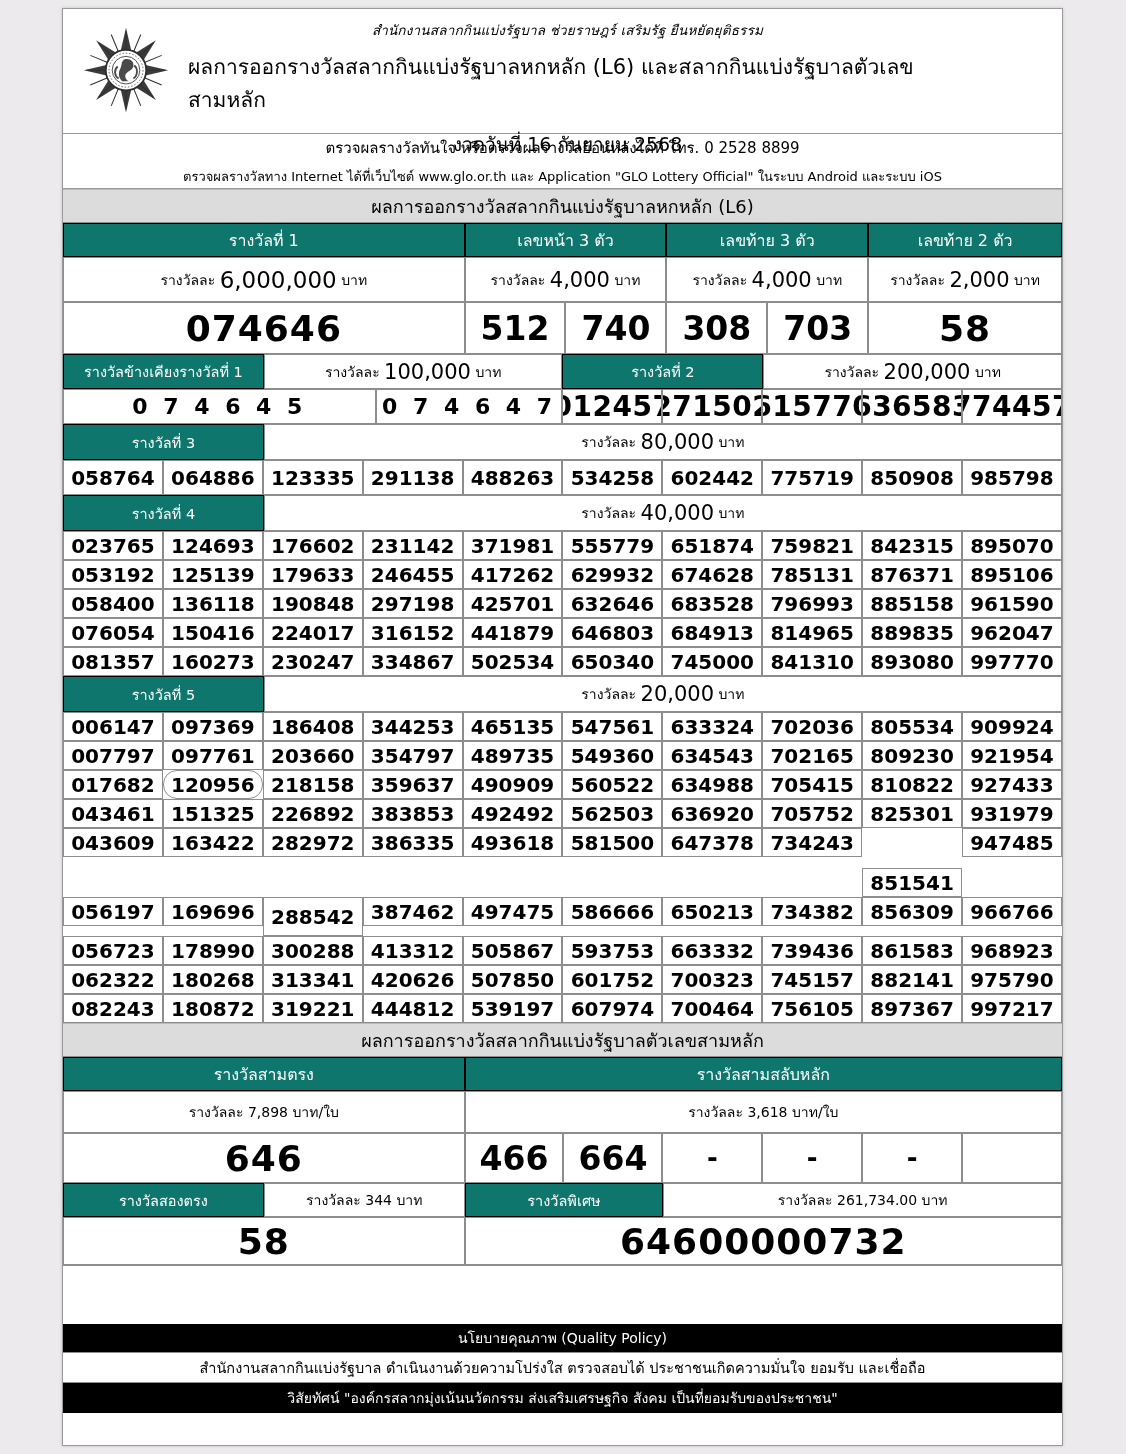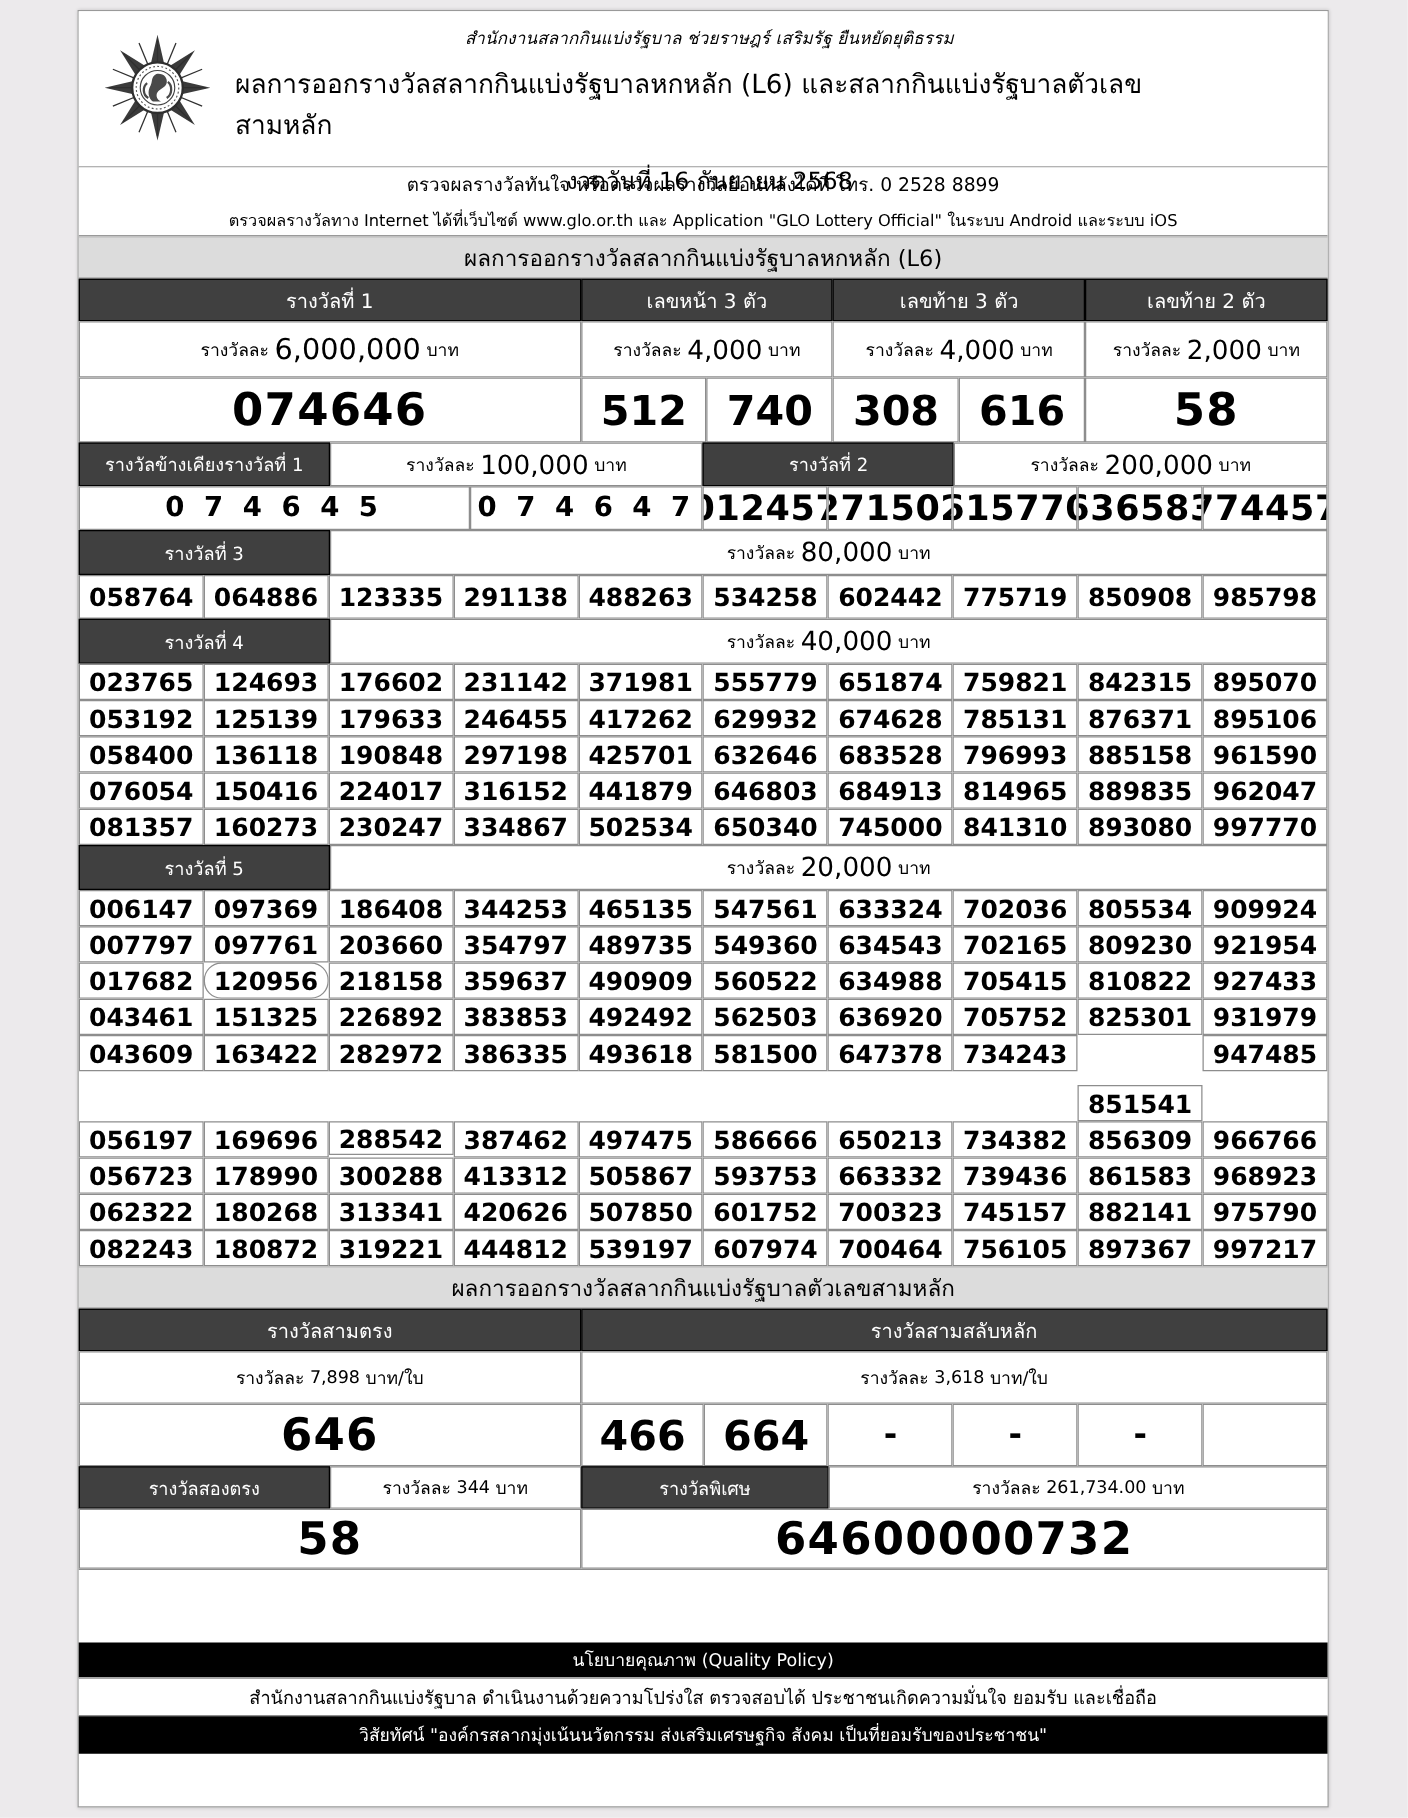--- a/index.html
+++ b/index.html
@@ -25,21 +25,21 @@
   .cell {
     box-sizing: border-box;
     display: flex;
     align-items: center;
     justify-content: center;
     text-align: center;
     border: 1px solid #8d8d8d;
     background: #fff;
     overflow: hidden;
   }
-  .blk { background: #404040; color: #fff; border-color: #000; }
+  .blk { background: #0f766e; color: #fff; border-color: #000; }
 
   
   .hdr-block {
     border-bottom: 1px solid #9a9a9a;
     display: flex;
     padding: 4px 0 6px 0;
     box-sizing: border-box;
     height: 125px;
     background: #fff;
   }
@@ -213,21 +213,21 @@
       <span class="amt">2,000</span>&nbsp;
       <span>บาท</span>
     </div>
   </div>
 
   <div class="row">
     <div class="cell num-xl" style="width:40.2%;height:52px">074646</div>
     <div class="cell num-lg" style="width:10.1%;height:52px">512</div>
     <div class="cell num-lg" style="width:10.1%;height:52px">740</div>
     <div class="cell num-lg" style="width:10.1%;height:52px">308</div>
-    <div class="cell num-lg" style="width:10.1%;height:52px">616</div>
+    <div class="cell num-lg" style="width:10.1%;height:52px">703</div>
     <div class="cell num-xl" style="width:19.4%;height:52px">58</div>
   </div>
 
   <div class="row">
     <div class="cell blk hd-lbl-sm" style="width:20.1%;height:35px">รางวัลข้างเคียงรางวัลที่ 1</div>
     <div class="cell per" style="width:29.9%;height:35px">
       <span>รางวัลละ</span>&nbsp;
       <span class="amt">100,000</span>&nbsp;
       <span>บาท</span>
     </div>
@@ -406,21 +406,21 @@
         <div class="cell num-grid" style="width: 10%; height: 29px;">493618</div>
         <div class="cell num-grid" style="width: 10%; height: 29px;">581500</div>
         <div class="cell num-grid" style="width: 10%; height: 29px;">647378</div>
         <div class="cell num-grid" style="width: 10%; height: 29px;">734243</div>
         <div class="cell num-grid" style="width: 10%; height: 29px; margin-top: 40px;">851541</div>
         <div class="cell num-grid" style="width: 10%; height: 29px;">947485</div>
       </div>
       <div class="row">
         <div class="cell num-grid" style="width: 10%; height: 29px;">056197</div>
         <div class="cell num-grid" style="width: 10%; height: 29px;">169696</div>
-        <div class="cell num-grid" style="width: 10%; height: 27px;">288542</div>
+        <div class="cell num-grid" style="width: 10%; height: 39px;">288542</div>
         <div class="cell num-grid" style="width: 10%; height: 29px;">387462</div>
         <div class="cell num-grid" style="width: 10%; height: 29px;">497475</div>
         <div class="cell num-grid" style="width: 10%; height: 29px;">586666</div>
         <div class="cell num-grid" style="width: 10%; height: 29px;">650213</div>
         <div class="cell num-grid" style="width: 10%; height: 29px;">734382</div>
         <div class="cell num-grid" style="width: 10%; height: 29px;">856309</div>
         <div class="cell num-grid" style="width: 10%; height: 29px;">966766</div>
       </div>
       <div class="row">
         <div class="cell num-grid" style="width: 10%; height: 29px;">056723</div>

